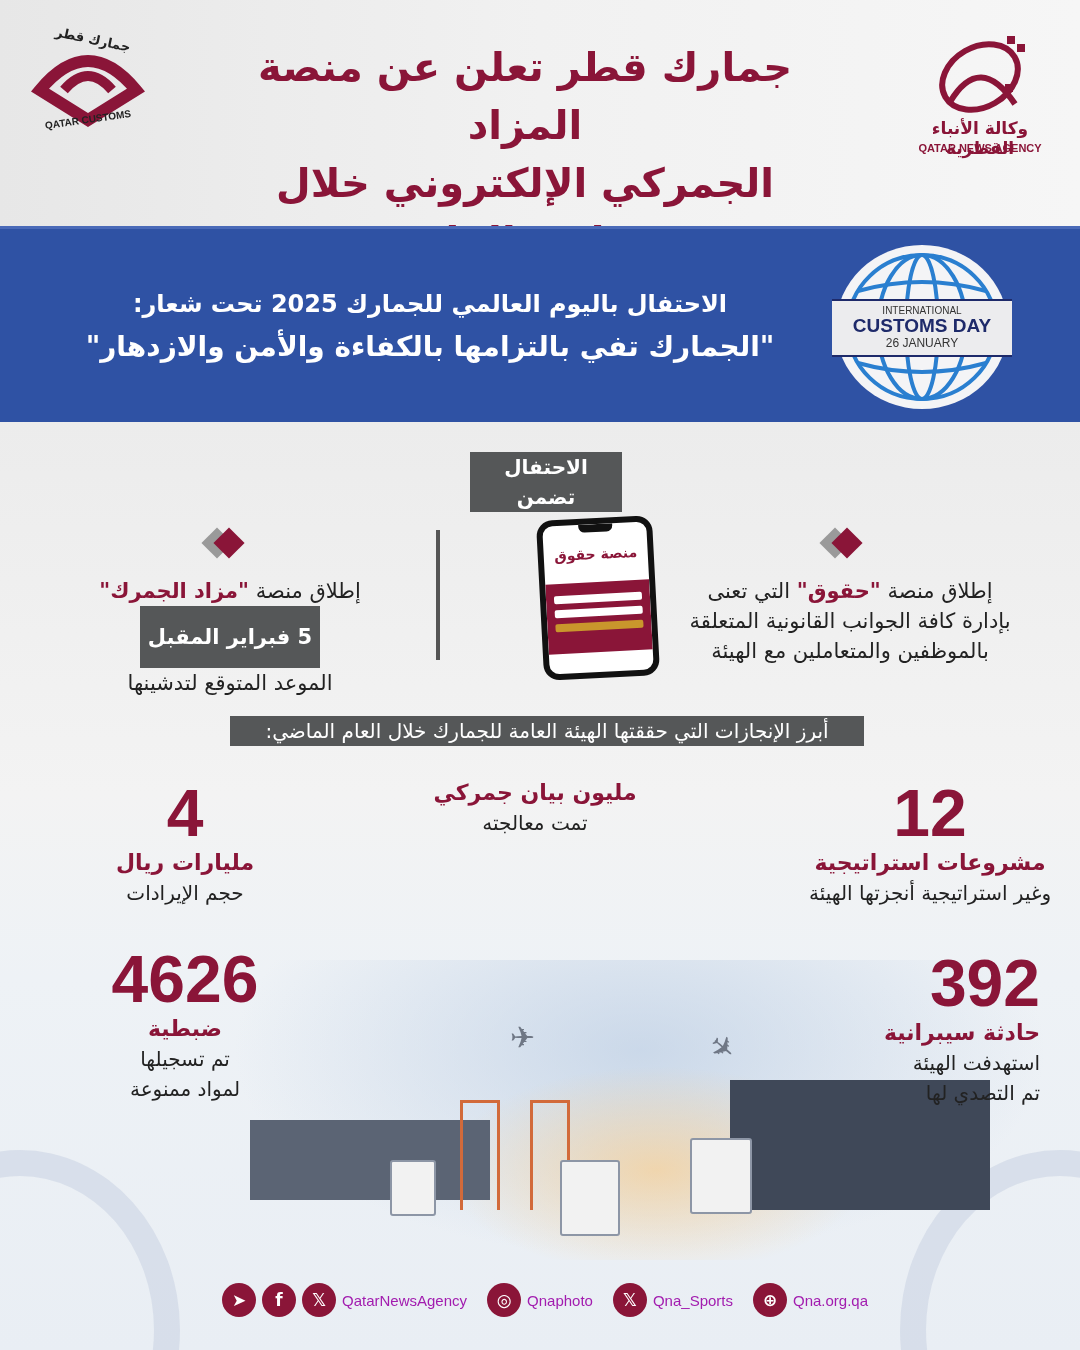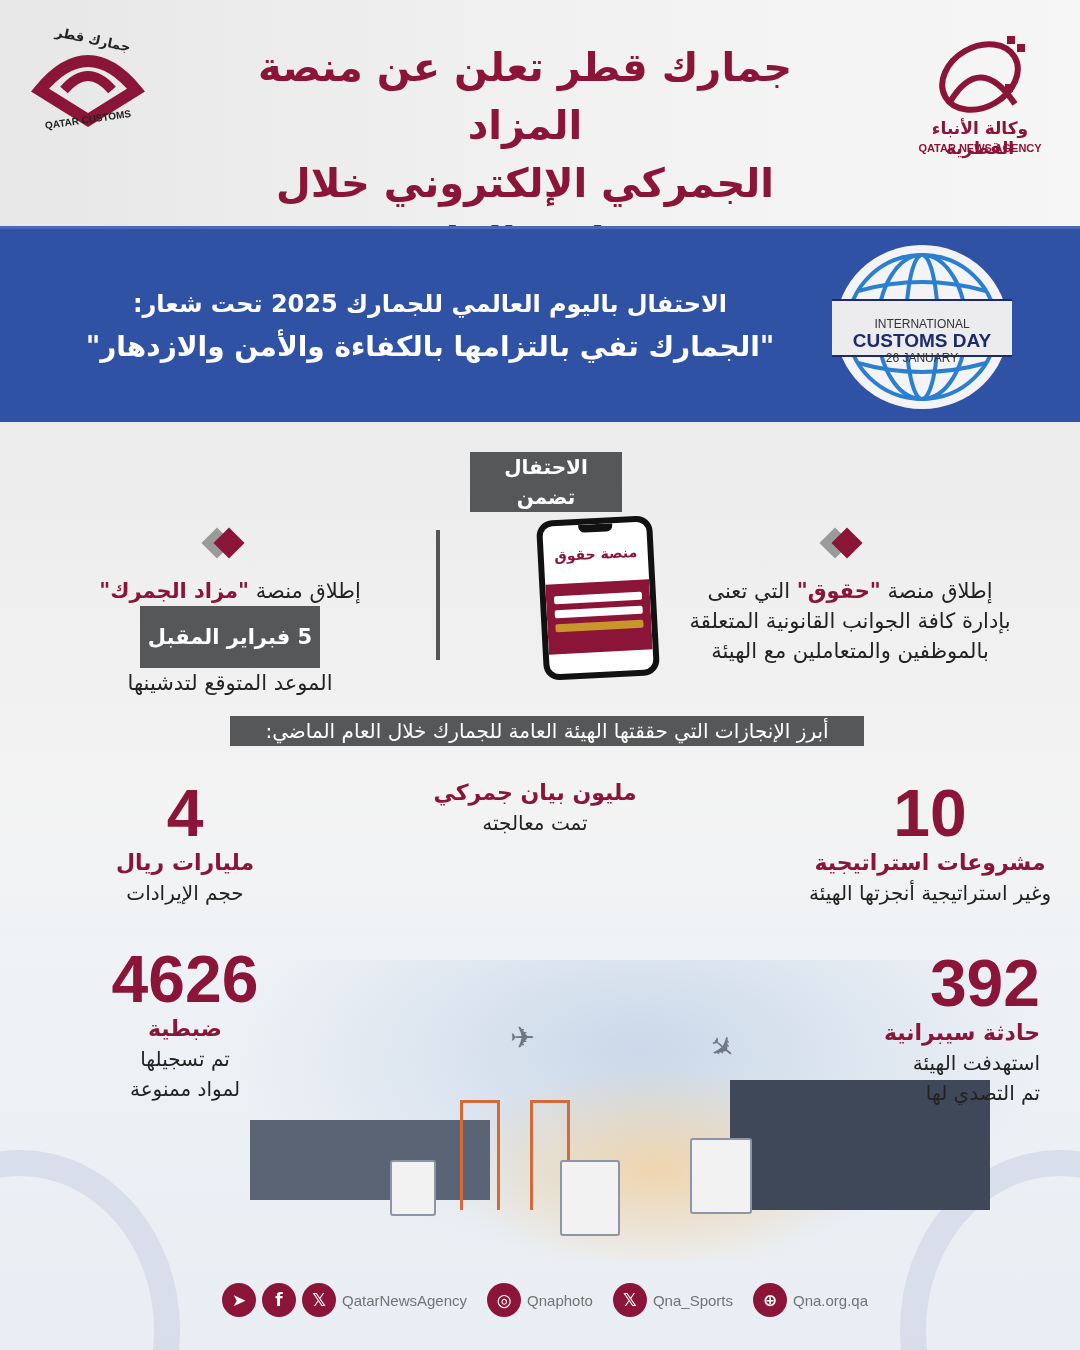--- a/index.html
+++ b/index.html
@@ -40,21 +40,21 @@
     direction: rtl; text-align: center; color: #fff; font-weight: bold;
   }
   .band-text .l1 { font-size: 24px; line-height: 40px; }
   .band-text .l2 { font-size: 28px; line-height: 46px; }
   .globe { position: absolute; left: 832px; top: 14px; width: 180px; height: 168px; }
   .globe-label {
     position: absolute; left: 0; top: 56px; width: 180px; height: 58px;
     background: #ececee; text-align: center; font-family: "Liberation Sans", sans-serif;
     border-top: 2px solid #1e2a6a; border-bottom: 2px solid #1e2a6a;
   }
-  .globe-label .t1 { font-size: 12px; color: #333; padding-top: 16px; }
+  .globe-label .t1 { font-size: 10px; color: #333; padding-top: 4px; }
   .globe-label .t2 { font-size: 19px; font-weight: bold; color: #1e2a6a; line-height: 20px; }
   .globe-label .t3 { font-size: 12px; color: #333; }
 
   .content {
     position: absolute; left: 0; top: 422px; width: 1080px; height: 928px;
     background: linear-gradient(180deg, #ececec 0%, #f3f3f3 40%, #eef2f6 60%, #e9eef4 100%);
   }
   .tag {
     position: absolute; background: #555758; color: #fff; direction: rtl; text-align: center;
     font-size: 20px; line-height: 30px; padding: 0 10px;
@@ -95,21 +95,21 @@
       radial-gradient(ellipse at 50% 30%, rgba(180,200,225,0.6) 0%, rgba(230,236,244,0) 70%);
   }
   .ship { position: absolute; background: #5b6474; }
   .truck { position: absolute; background: #f2f2f2; border: 2px solid #8d96a6; border-radius: 3px; }
   .crane { position: absolute; border: 3px solid #d26a3a; border-bottom: none; }
   .plane { position: absolute; color: #6f7785; font-size: 30px; }
 
   .footer { position: absolute; left: 222px; top: 1282px; height: 36px; display: flex; align-items: center; gap: 6px; }
   .ficon { width: 34px; height: 34px; border-radius: 50%; background: #8a1538; color: #fff;
     display: flex; align-items: center; justify-content: center; font-size: 17px; font-weight: bold; font-family: "DejaVu Sans", sans-serif; }
-  .flabel { color: #737373; font-size: 15px; font-family: "Liberation Sans", sans-serif; margin-right: 14px; }
+  .flabel { color: #a21caf; font-size: 15px; font-family: "Liberation Sans", sans-serif; margin-right: 14px; }
   .arc { position: absolute; border: 26px solid rgba(200,210,225,0.55); border-radius: 50%; }
 </style>
 </head>
 <body>
 
 <div class="header">
   <div class="logo-customs">
     <div class="ar">جمارك قطر</div>
     <svg width="120" height="100" viewBox="0 0 120 100">
       <path d="M12 58 Q60 0 108 58 Q60 88 60 88 Q60 88 12 58 Z" fill="none" stroke="#8a1538" stroke-width="12"></path>
@@ -211,21 +211,21 @@
   <div class="ship" style="left:20px; top:160px; width:240px; height:80px;"></div>
   <div class="ship" style="left:500px; top:120px; width:260px; height:130px; background:#3f4858;"></div>
   <div class="crane" style="left:230px; top:140px; width:40px; height:110px;"></div>
   <div class="crane" style="left:300px; top:140px; width:40px; height:110px;"></div>
   <div class="truck" style="left:160px; top:200px; width:46px; height:56px;"></div>
   <div class="truck" style="left:330px; top:200px; width:60px; height:76px;"></div>
   <div class="truck" style="left:460px; top:178px; width:62px; height:76px;"></div>
 </div>
 
 <div class="stat" style="left:790px; top:778px; width:280px;">
-  <div class="num">10</div>
+  <div class="num">12</div>
   <div class="unit">مشروعات استراتيجية</div>
   <div class="desc">وغير استراتيجية أنجزتها الهيئة</div>
 </div>
 <div class="stat" style="left:400px; top:778px; width:270px;">
   <div class="unit">مليون بيان جمركي</div>
   <div class="desc">تمت معالجته</div>
 </div>
 <div class="stat" style="left:80px; top:778px; width:210px;">
   <div class="num">4</div>
   <div class="unit">مليارات ريال</div>

